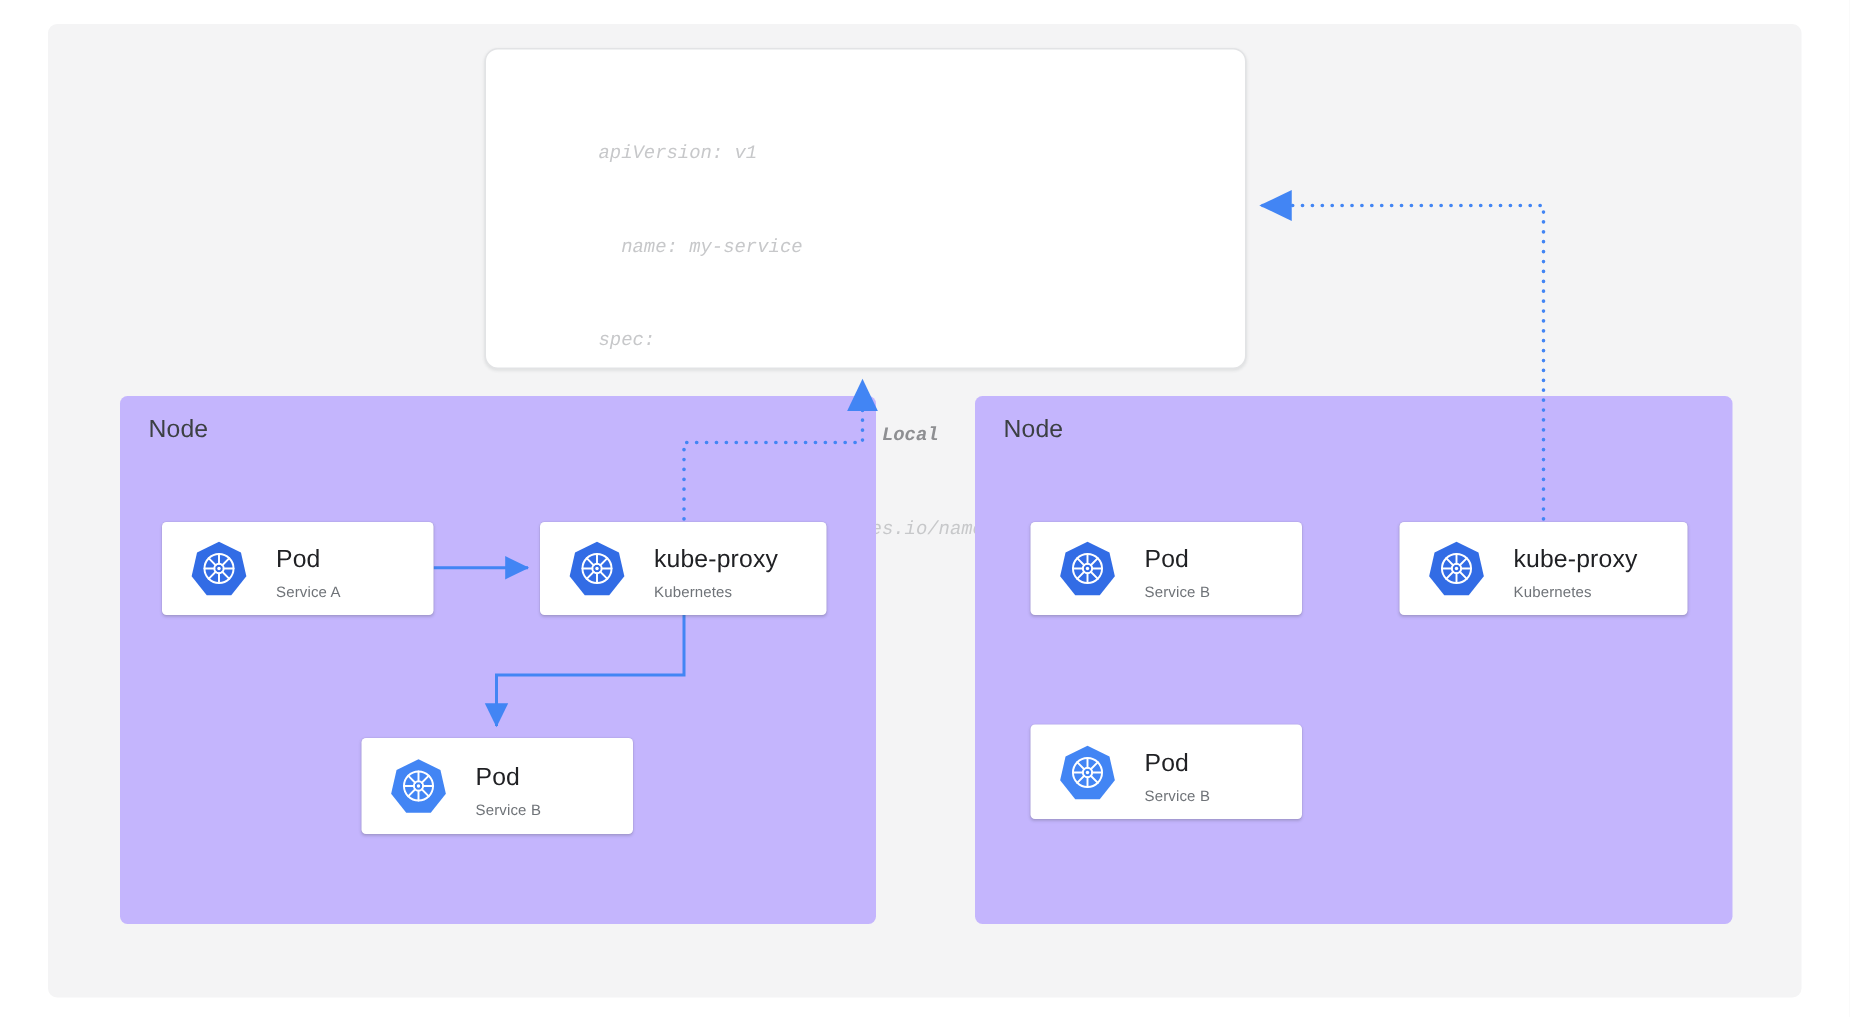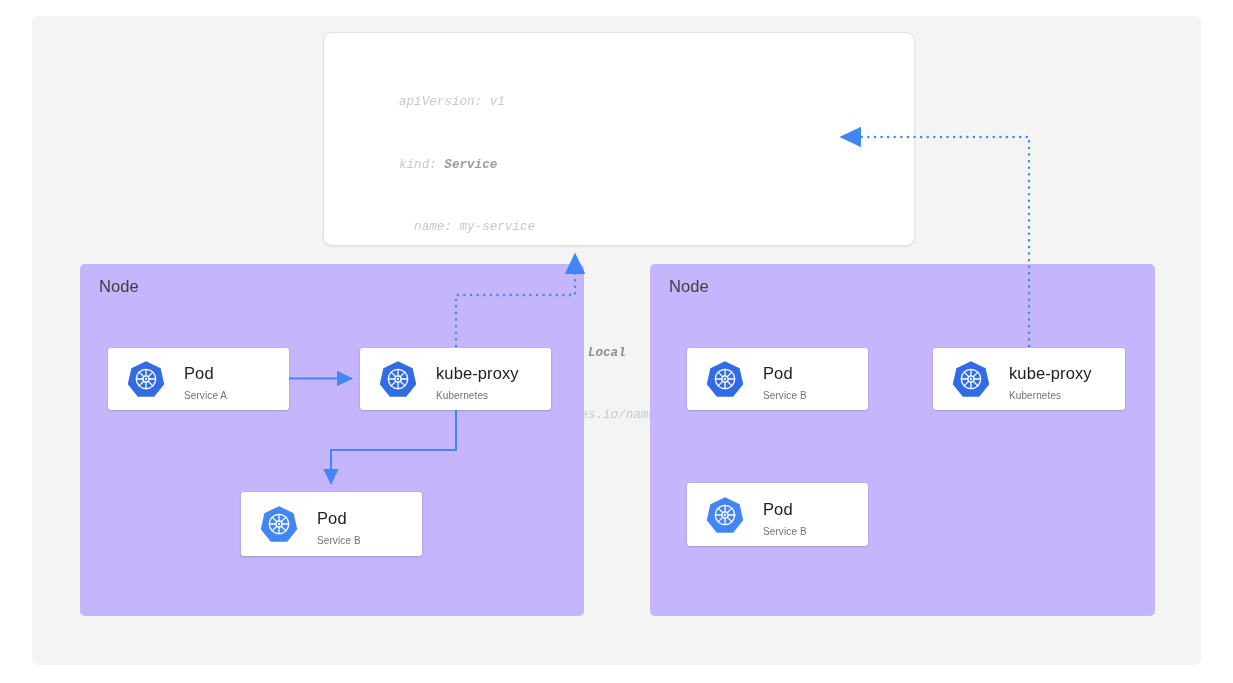--- a/index.html
+++ b/index.html
@@ -16,21 +16,21 @@
   .canvas{
     position:absolute;left:32px;top:16px;
     width:1169px;height:649px;
     background:#f4f4f5;
     border-radius:6px;
   }
 
   
   .yaml-card{
     position:absolute;left:323px;top:32px;
-    width:592px;height:214px;
+    width:508px;height:214px;
     background:#ffffff;
     border:1px solid #e2e3e5;
     border-radius:9px;
     box-sizing:border-box;
     box-shadow:0 1px 2px rgba(60,64,67,.10);
   }
   .yaml-body{
     position:absolute;left:75px;top:17px;
     font-family:"Liberation Mono","DejaVu Sans Mono",monospace;
     font-size:12.6px;
@@ -82,21 +82,20 @@
 </head>
 <body>
 
 <div id="stage">
 
   <div class="canvas"></div>
 
   <div class="yaml-card">
     <div class="yaml-body">
       <span class="yaml-line">apiVersion: v1</span>
-      <span class="yaml-line"><span>kind: </span><b>Service</b></span>
       <span class="yaml-line">  name: my-service</span>
       <span class="yaml-line">spec:</span>
       <span class="yaml-line em">  internalTrafficPolicy: Local</span>
       <span class="yaml-line">  selector: app.kubernetes.io/name: MyApp</span>
       <span class="yaml-line">  ports:</span>
       <span class="yaml-line">  - protocol: TCP</span>
       
     </div>
   </div>
 

